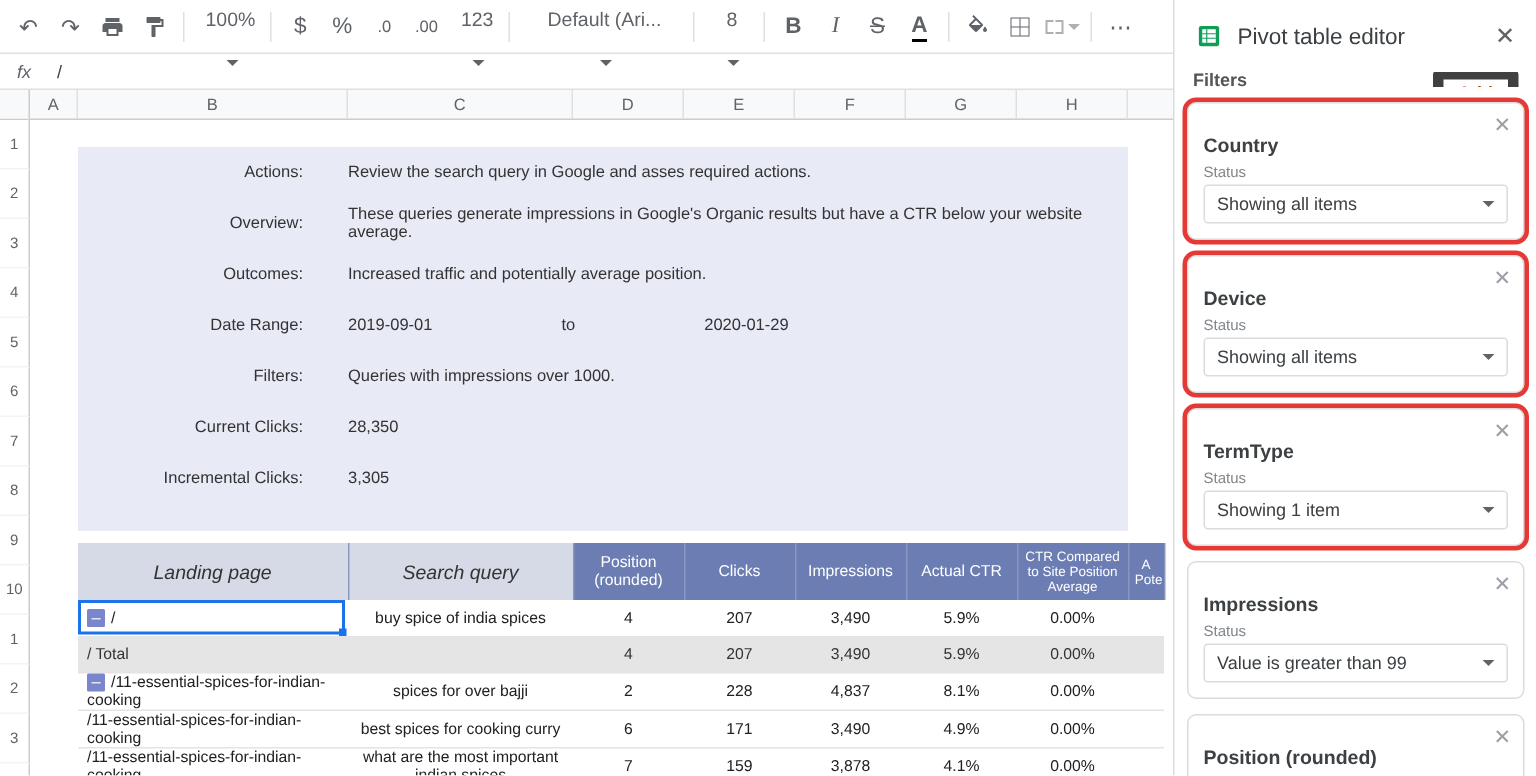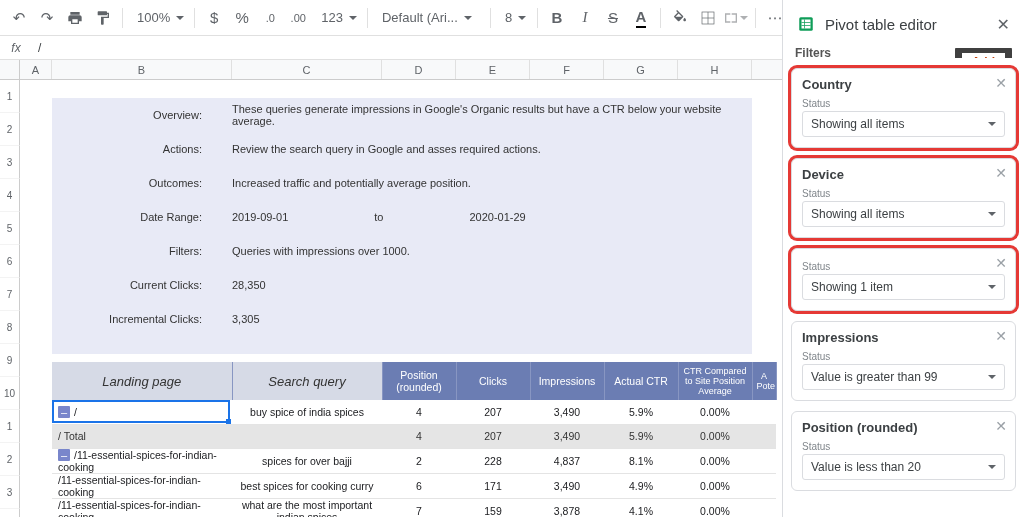--- a/index.html
+++ b/index.html
@@ -28,22 +28,23 @@
   .tbtn {
     width: 26px; height: 26px;
     display: inline-flex; align-items: center; justify-content: center;
     border-radius: 2px; color: #5f6368; cursor: pointer;
     font-size: 15px;
   }
   .tsep { width: 1px; height: 20px; background: #e0e0e0; margin: 0 4px; }
   .tdrop {
     height: 26px; display: inline-flex; align-items: center;
     padding: 0 4px 0 8px; color: #5f6368; border-radius: 2px; cursor: pointer;
-    gap: 4px;
+    gap: 20px;
     font-size: 13px;
+    flex-direction: column;
   }
   .caret {
     width: 0; height: 0; border-left: 4px solid transparent;
     border-right: 4px solid transparent; border-top: 4px solid #5f6368;
     margin-left: 2px;
   }
   .underline-a { border-bottom: 2px solid #000; padding-bottom:1px; font-weight:bold;}
   .fillbox { position: relative; }
   .fillbox svg { display:block; }
 
@@ -149,21 +150,21 @@
   .addbtn {
     color:#c2410c; border:7px solid #404040; border-radius:4px;
     padding:2px 10px; font-size:12px; background:#fff;
   }
 
   .filter-card {
     border:1px solid #dadce0; border-radius:6px; padding:8px 10px 10px 10px;
     margin-top:10px; position:relative; background:#fff;
   }
   .filter-card.hl { box-shadow: 0 0 0 3px #e53935; }
-  .filter-card h3 { margin:0 0 6px 0; font-size:13px; font-weight:600; color:#3c4043;}
+  .filter-card h3 { margin:12px 0 6px 0; font-size:13px; font-weight:600; color:#3c4043;}
   .filter-card .x {
     position:absolute; right:8px; top:6px; color:#9aa0a6; cursor:pointer; font-size:14px;
   }
   .filter-card .sub { font-size:10px; color:#80868b; margin:4px 0 2px 0;}
   .select {
     border:1px solid #dadce0; border-radius:3px; height:26px;
     display:flex; align-items:center; padding:0 8px;
     font-size:12px; color:#3c4043; justify-content:space-between;
     cursor:pointer;
   }
@@ -276,26 +277,26 @@
       <div>10</div>
       <div>1</div>
       <div>2</div>
       <div>3</div>
       <div>4</div>
     </div>
   <div class="sheet">
 
     <div class="lavender" id="lavender">
         <div class="row">
+          <div class="lav-label">Actions:</div>
+          <div class="lav-value">Review the search query in Google and asses required actions.</div>
+        </div>
+        <div class="row">
           <div class="lav-label">Overview:</div>
           <div class="lav-value">These queries generate impressions in Google's Organic results but have a CTR below your website average.</div>
-        </div>
-        <div class="row">
-          <div class="lav-label">Actions:</div>
-          <div class="lav-value">Review the search query in Google and asses required actions.</div>
         </div>
         <div class="row">
           <div class="lav-label">Outcomes:</div>
           <div class="lav-value">Increased traffic and potentially average position.</div>
         </div>
         <div class="row daterange">
           <div class="lav-label">Date Range:</div>
           <div class="lav-value">
             <span>2019-09-01</span>
             <span>to</span>
@@ -430,20 +431,21 @@
         <div class="filter-card hl">
           <h3>Device</h3>
           <span class="x">✕</span>
           <div class="sub">Status</div>
           <div class="select">
             <span>Showing all items</span>
             <span class="caret"></span>
           </div>
         </div>
         <div class="filter-card hl">
+          <h3>TermType</h3>
           <span class="x">✕</span>
           <div class="sub">Status</div>
           <div class="select">
             <span>Showing 1 item</span>
             <span class="caret"></span>
           </div>
         </div>
         <div class="filter-card">
           <h3>Impressions</h3>
           <span class="x">✕</span>

